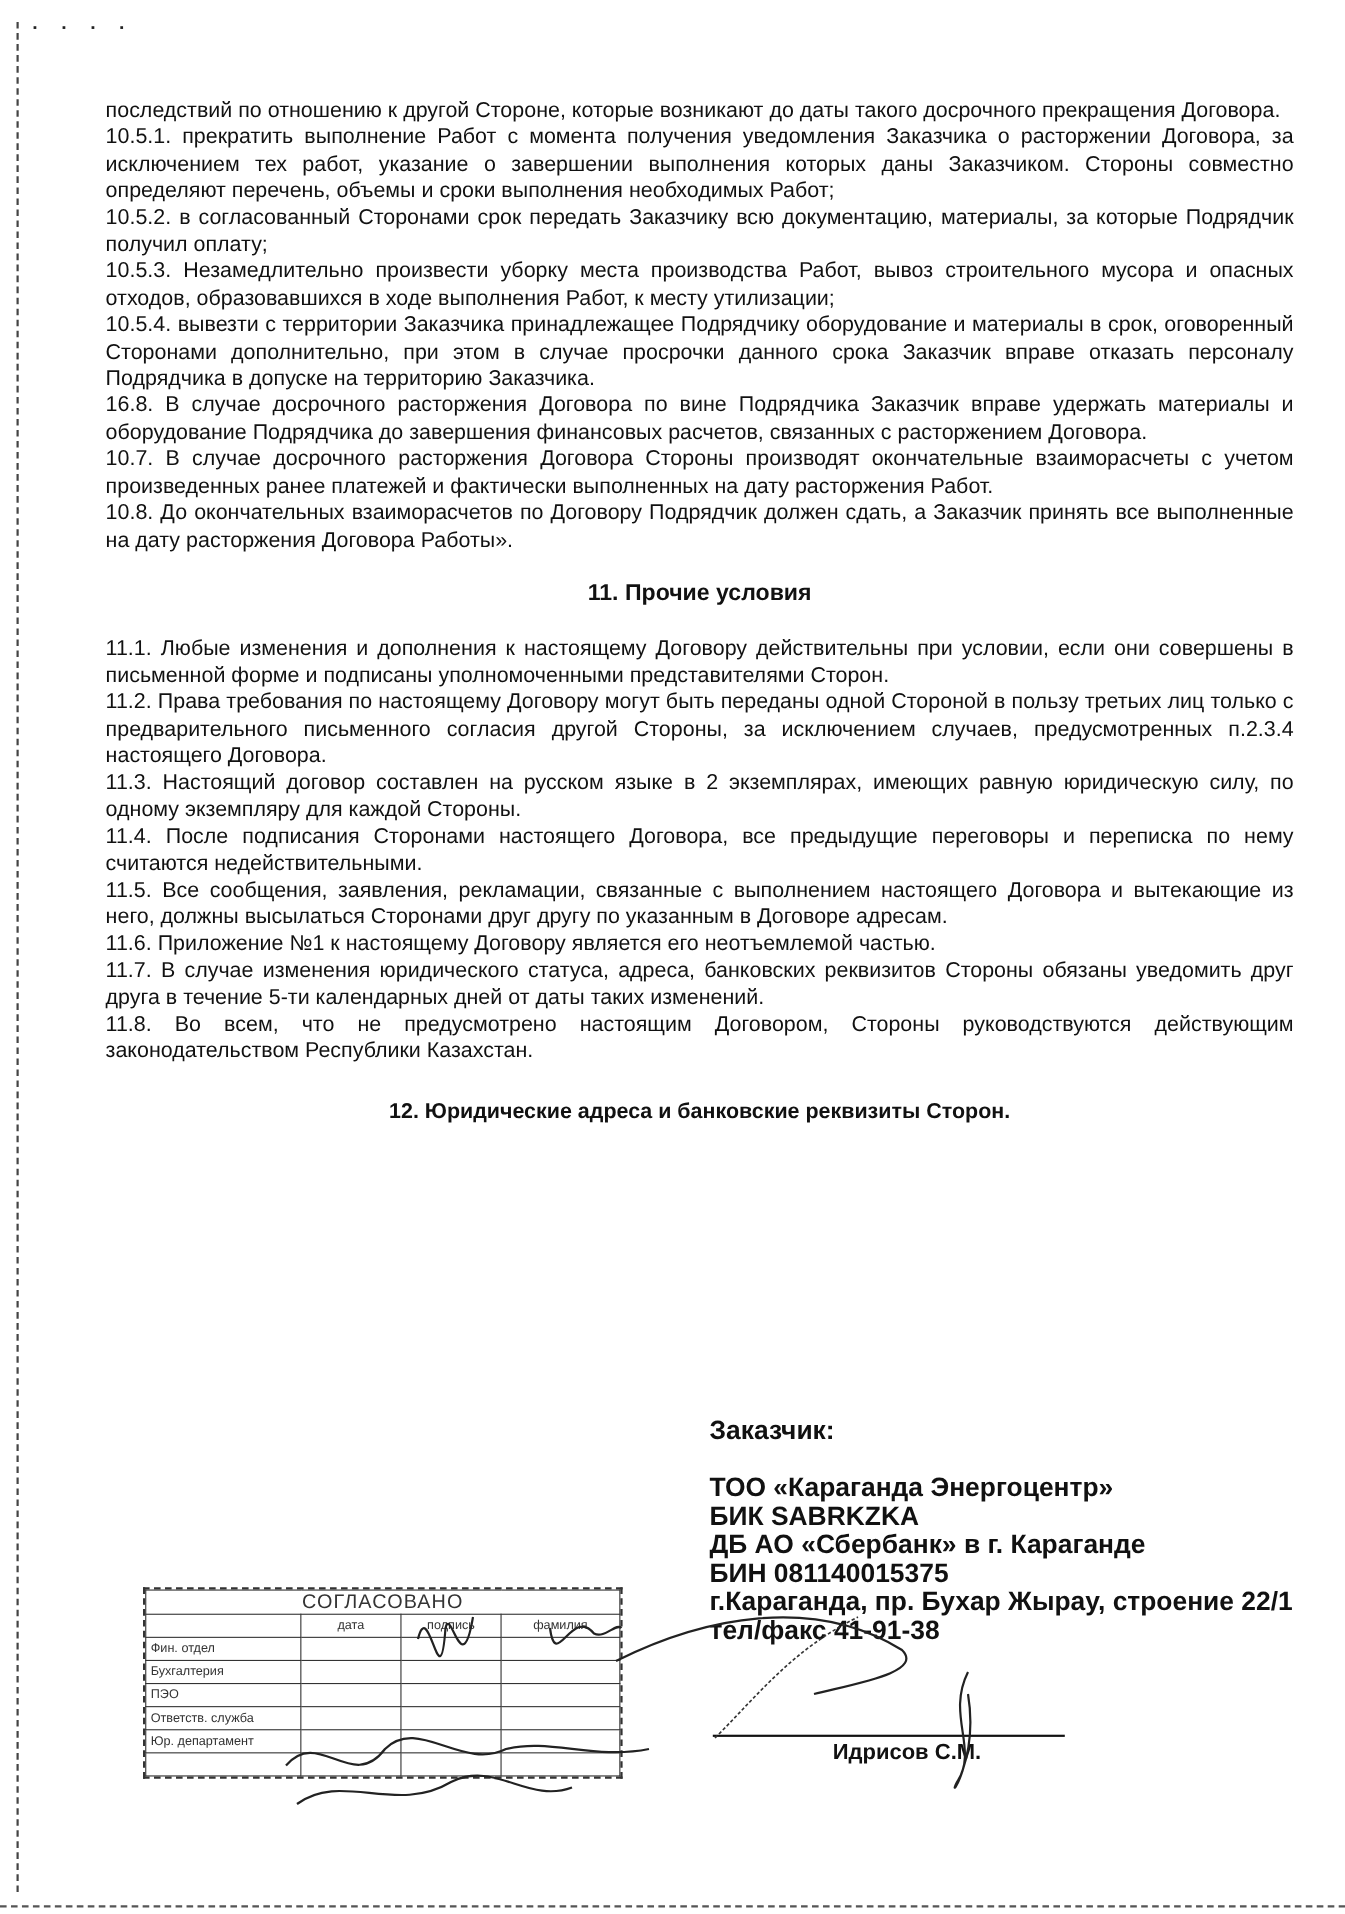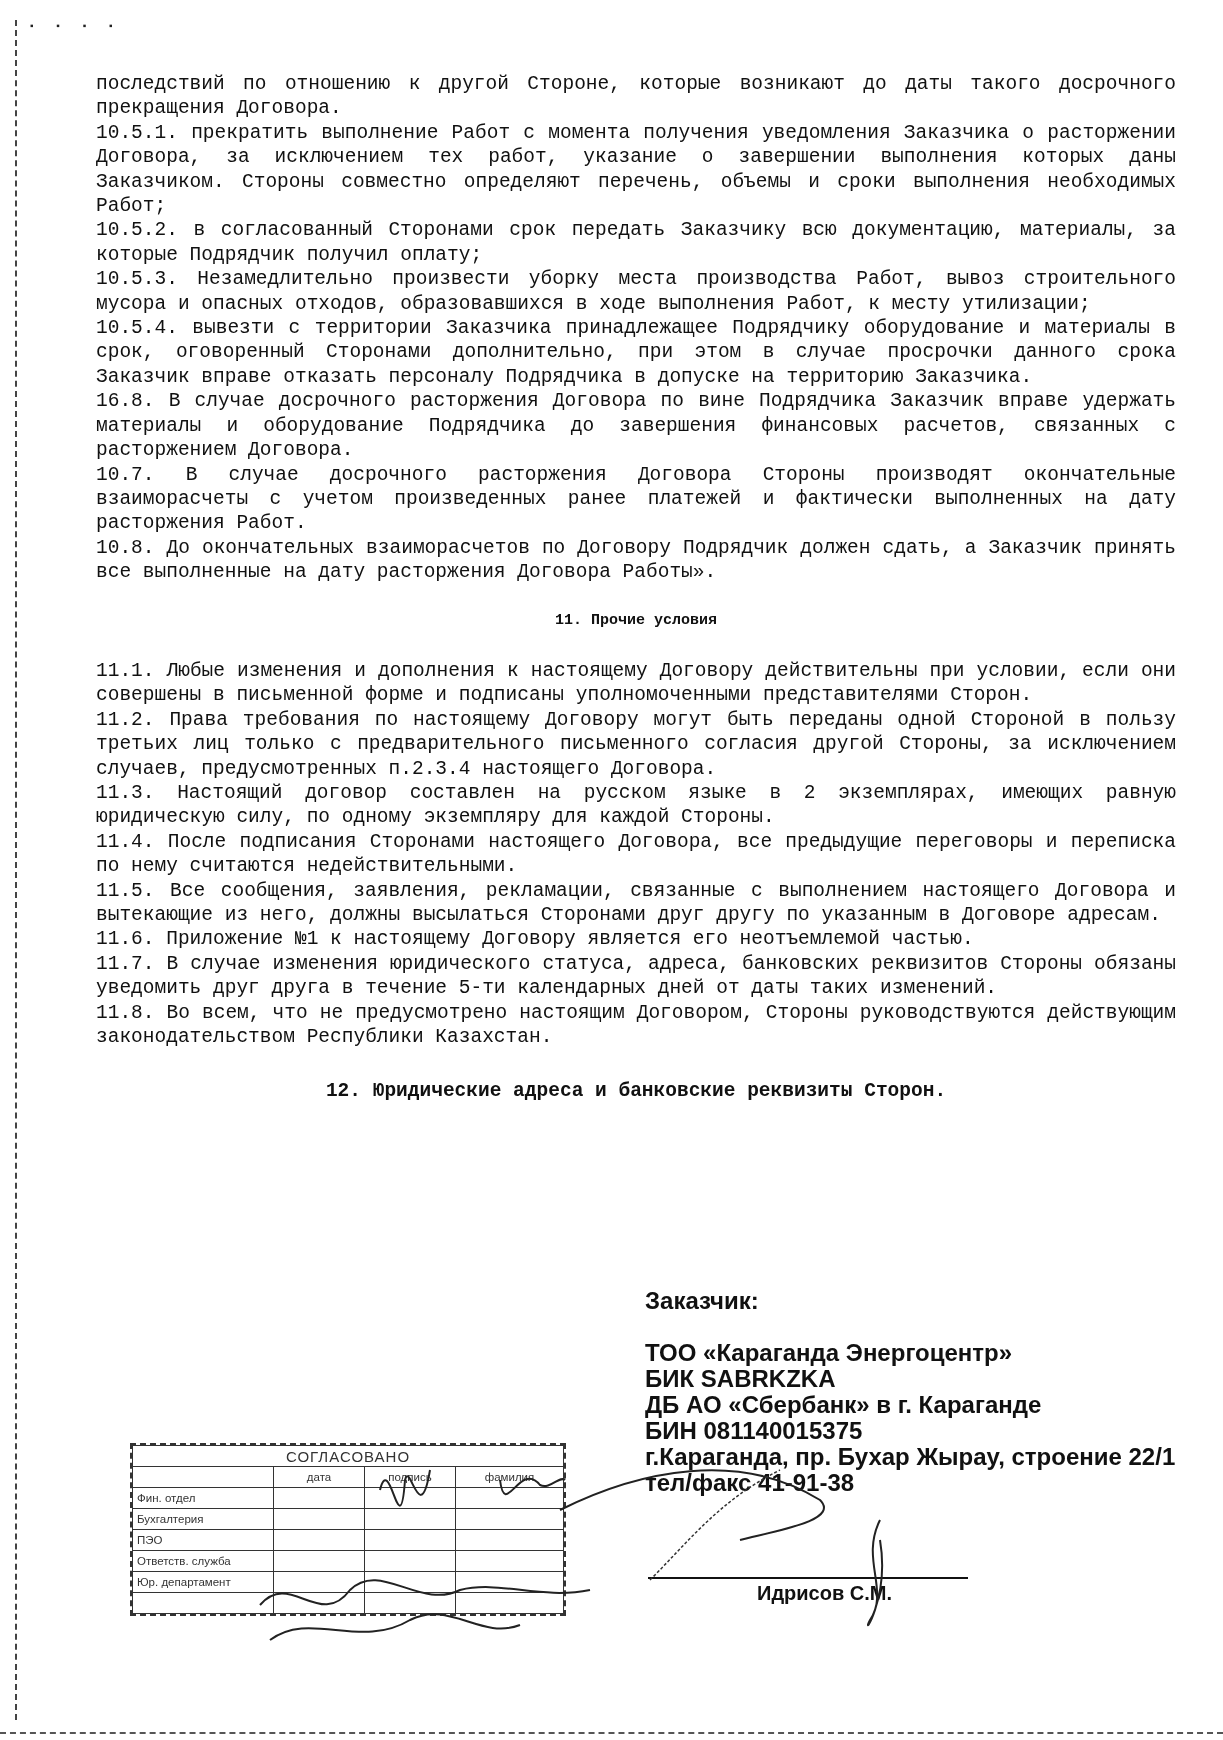--- a/index.html
+++ b/index.html
@@ -6,46 +6,46 @@
   body {
     width: 1223px; height: 1740px; position: relative; overflow: hidden;
     font-family: "Liberation Sans", sans-serif; color: #111;
   }
   .margin-line {
     position: absolute; left: 15px; top: 20px; width: 0; height: 1700px;
     border-left: 2px dashed #444;
   }
   .specks { position: absolute; left: 30px; top: 20px; font-size: 10px; color:#222; letter-spacing: 10px; }
   .page {
-    position: absolute; left: 96px; top: 72px; width: 1080px;
-    font-size: 19.5px; line-height: 24.4px; font-family: Liberation Mono, monospace;
+    position: absolute; left: 96px; top: 88px; width: 1080px;
+    font-size: 19.5px; line-height: 24.4px;
   }
   .para { text-align: justify; text-align-last: left; margin: 0; }
   .heading {
-    text-align: center; font-weight: bold; font-size: 15px;
+    text-align: center; font-weight: bold; font-size: 21px;
     margin: 24px 0 26px 0;
   }
   .heading12 { text-align: center; font-weight: bold; font-size: 19.5px; margin: 30px 0 0 0; }
   .customer {
     position: absolute; left: 645px; top: 1288px; font-weight: bold; font-size: 24px; line-height: 26px;
   }
   .customer .label { margin-bottom: 26px; }
   .sign-line {
     position: absolute; left: 648px; top: 1577px; width: 320px; border-top: 2px solid #111;
   }
   .signer {
     position: absolute; left: 757px; top: 1582px; font-weight: bold; font-size: 20px;
   }
   .stamp {
     position: absolute; left: 130px; top: 1443px; width: 432px;
     border: 2px dashed #333; font-size: 11.5px; color: #333;
   }
   .stamp table { border-collapse: collapse; width: 100%; }
   .stamp td { border: 1.5px solid #333; height: 20px; padding: 0 4px; white-space: nowrap; }
-  .stamp .title { text-align: center; font-size: 15px; letter-spacing: 1px; }
+  .stamp .title { text-align: center; font-size: 18px; letter-spacing: 1px; }
   .stamp .col { text-align: center; }
   .sig { position: absolute; pointer-events: none; }
   .bottom-line {
     position: absolute; left: 0; top: 1732px; width: 1223px; border-top: 2px dashed #555;
   }
 </style>
 </head>
 <body>
 
 <div class="margin-line"></div>

